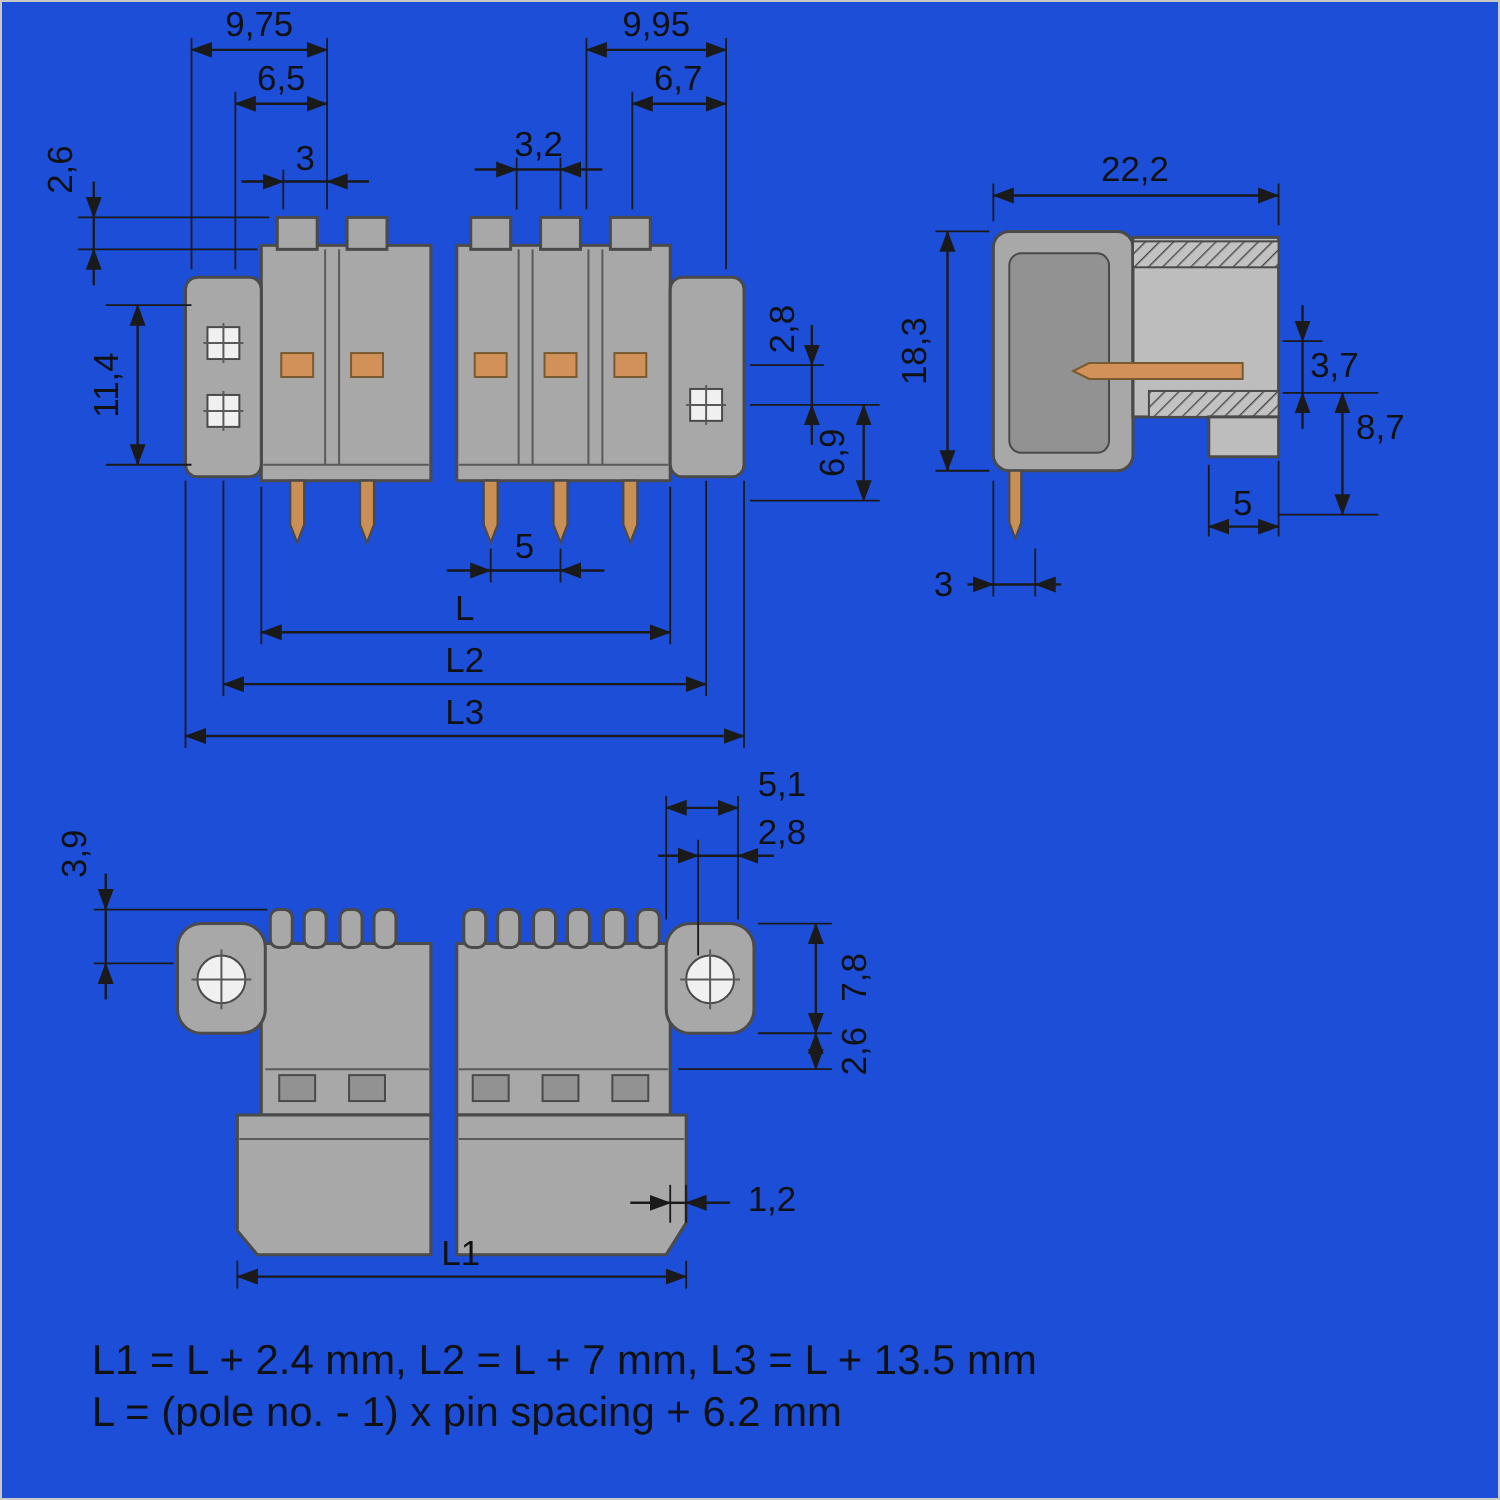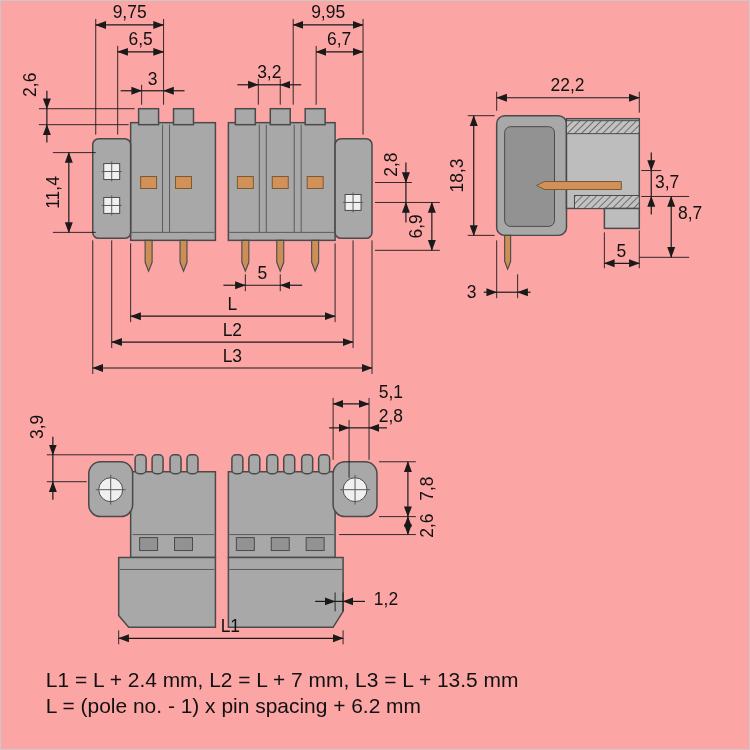--- a/index.html
+++ b/index.html
@@ -1,16 +1,16 @@
 <!DOCTYPE html>
 <html><head>
 <meta charset="utf-8">
 <style>
   html,body{margin:0;padding:0;background:#fff;}
-  .frame{position:relative;width:748px;height:748px;border:1px solid #c9c9c9;background:#fca5a5;overflow:hidden;}
+  .frame{position:relative;width:748px;height:748px;border:1px solid #c9c9c9;background:#1d4ed8;overflow:hidden;}
   svg{display:block;}
   text{font-family:"Liberation Sans",sans-serif;fill:#111;}
   .dimtxt{font-size:17.5px;}
   .formula{font-size:21px;}
   .body{fill:#a8a8a8;}
   .body2{fill:#bdbdbd;}
   .body3{fill:#929292;}
   .o{stroke:#4a4a4a;stroke-width:1.5;}
   .oth{stroke:#4a4a4a;stroke-width:1;}
   .hole{fill:#f0f0f0;}

